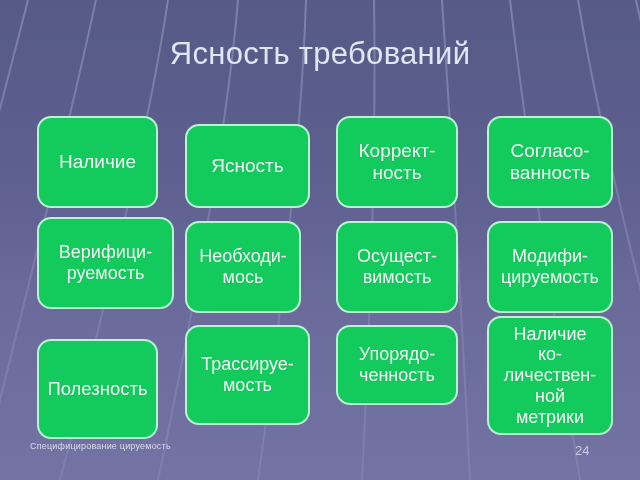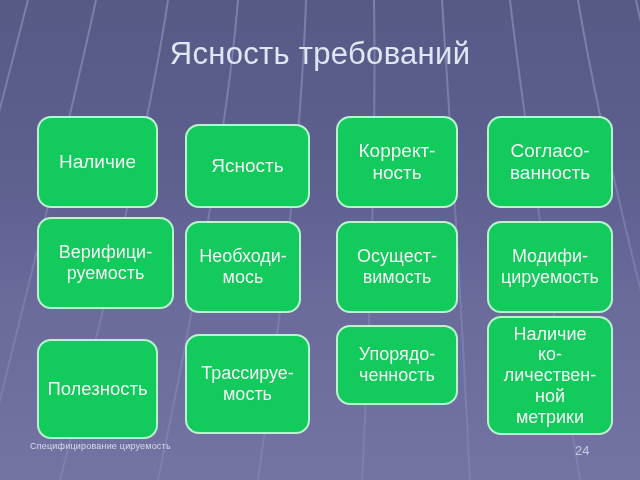--- a/index.html
+++ b/index.html
@@ -174,21 +174,21 @@
 
     <div class="box" style="left:336px; top:221px; width:122px; height:92px;">
       <span class="box-label small">Осущест-
 вимость</span>
     </div>
 
     <div class="box" style="left:37px; top:325px; width:121px; height:100px;margin-top:14px;">
       <span class="box-label tight">Полезность</span>
     </div>
 
-    <div class="box" style="left:185px; top:325px; width:125px; height:100px;margin-top:9px;">
+    <div class="box" style="left:185px; top:325px; width:125px; height:100px;">
       <span class="box-label small">Трассируе-
 мость</span>
     </div>
 
     <div class="box" style="left:336px; top:325px; width:122px; height:80px;padding-left:26px;">
       <span class="box-label small">Упорядо-
 ченность</span>
     </div>
 
     <div class="box" style="left:487px; top:316px; width:126px; height:119px;">

